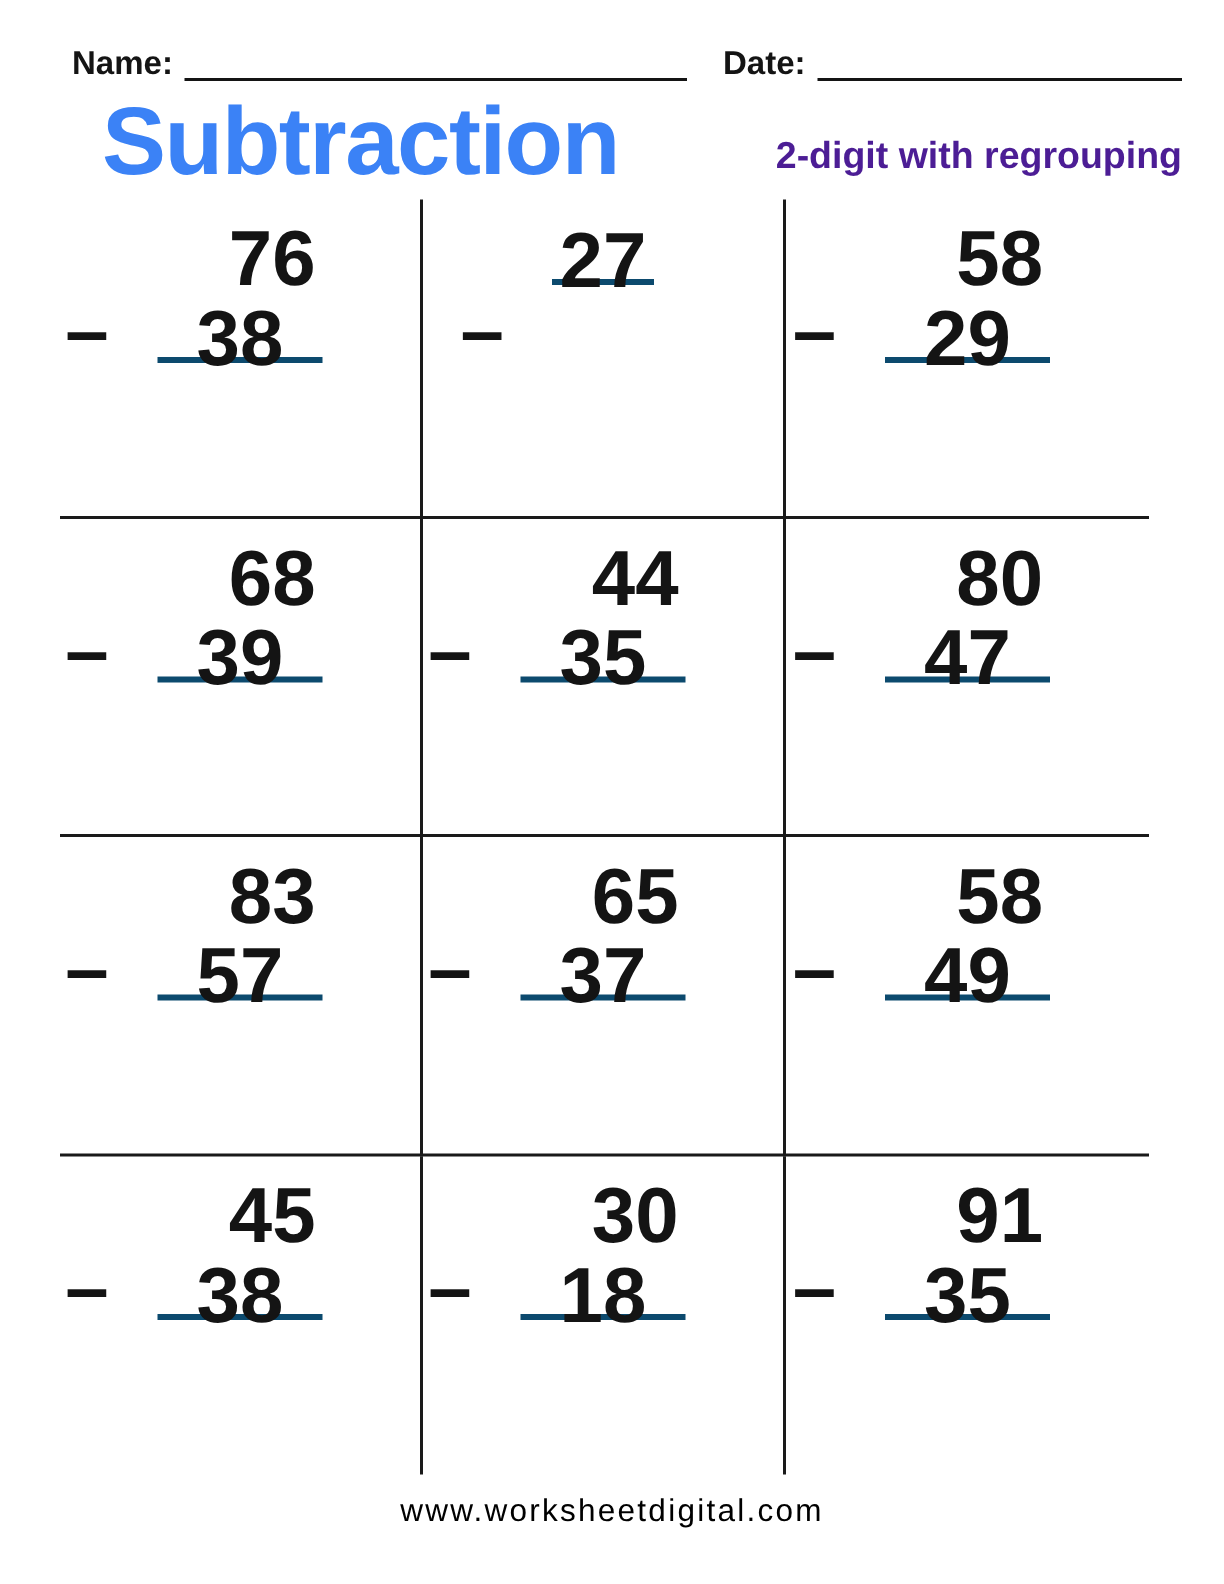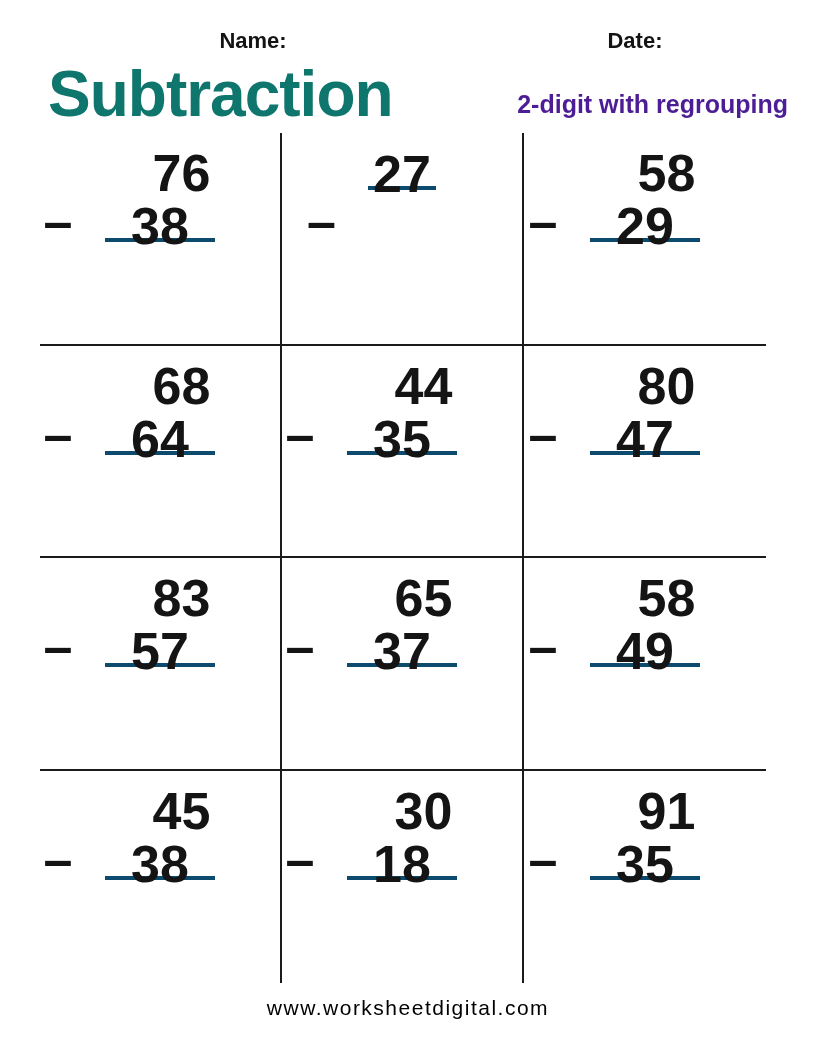--- a/index.html
+++ b/index.html
@@ -11,37 +11,37 @@
     color:#141414;
     overflow:hidden;
   }
 
   
   .header-fields {
     position:absolute; top:30px; left:48px; right:28px;
     display:flex; align-items:flex-end; gap:24px;
     font-size:22px; font-weight:bold; line-height:1;
   }
-  .field { display:flex; align-items:center;flex-direction:column; }
+  .field { display:flex; align-items:flex-end; }
   .field-name { flex:0 0 410px; }
   .field-date { flex:1; }
   .field .label { padding-bottom:1px; }
   .field .blank {
     flex:1; margin-left:8px; height:24px;
     border-bottom:2px solid #141414;
   }
 
   
   .title-row {
     position:absolute; top:62px; left:48px; right:28px;
     display:flex; justify-content:space-between; align-items:flex-end;
   }
   .worksheet-title {
     font-size:64px; font-weight:bold; letter-spacing:-1px;
-    line-height:1; color:#0f766e;
+    line-height:1; color:#3b82f6;margin-left:20px;
   }
   .worksheet-subtitle {
     font-size:25px; font-weight:bold; line-height:1;
     padding-bottom:9px; color:#4c1d95;
   }
 
   
   .problems-grid {
     position:absolute; left:40px; top:133px;
     width:726px; height:850px;
@@ -129,21 +129,21 @@
       <div class="num-top">58</div>
       <div class="num-bottom">29</div>
     </div>
     <div class="answer-space"></div>
   </div>
 
   <div class="cell">
     <div class="problem">
       <span class="minus">–</span>
       <div class="num-top">68</div>
-      <div class="num-bottom">64</div>
+      <div class="num-bottom">39</div>
     </div>
     <div class="answer-space"></div>
   </div>
 
   <div class="cell">
     <div class="problem">
       <span class="minus">–</span>
       <div class="num-top">44</div>
       <div class="num-bottom">35</div>
     </div>

